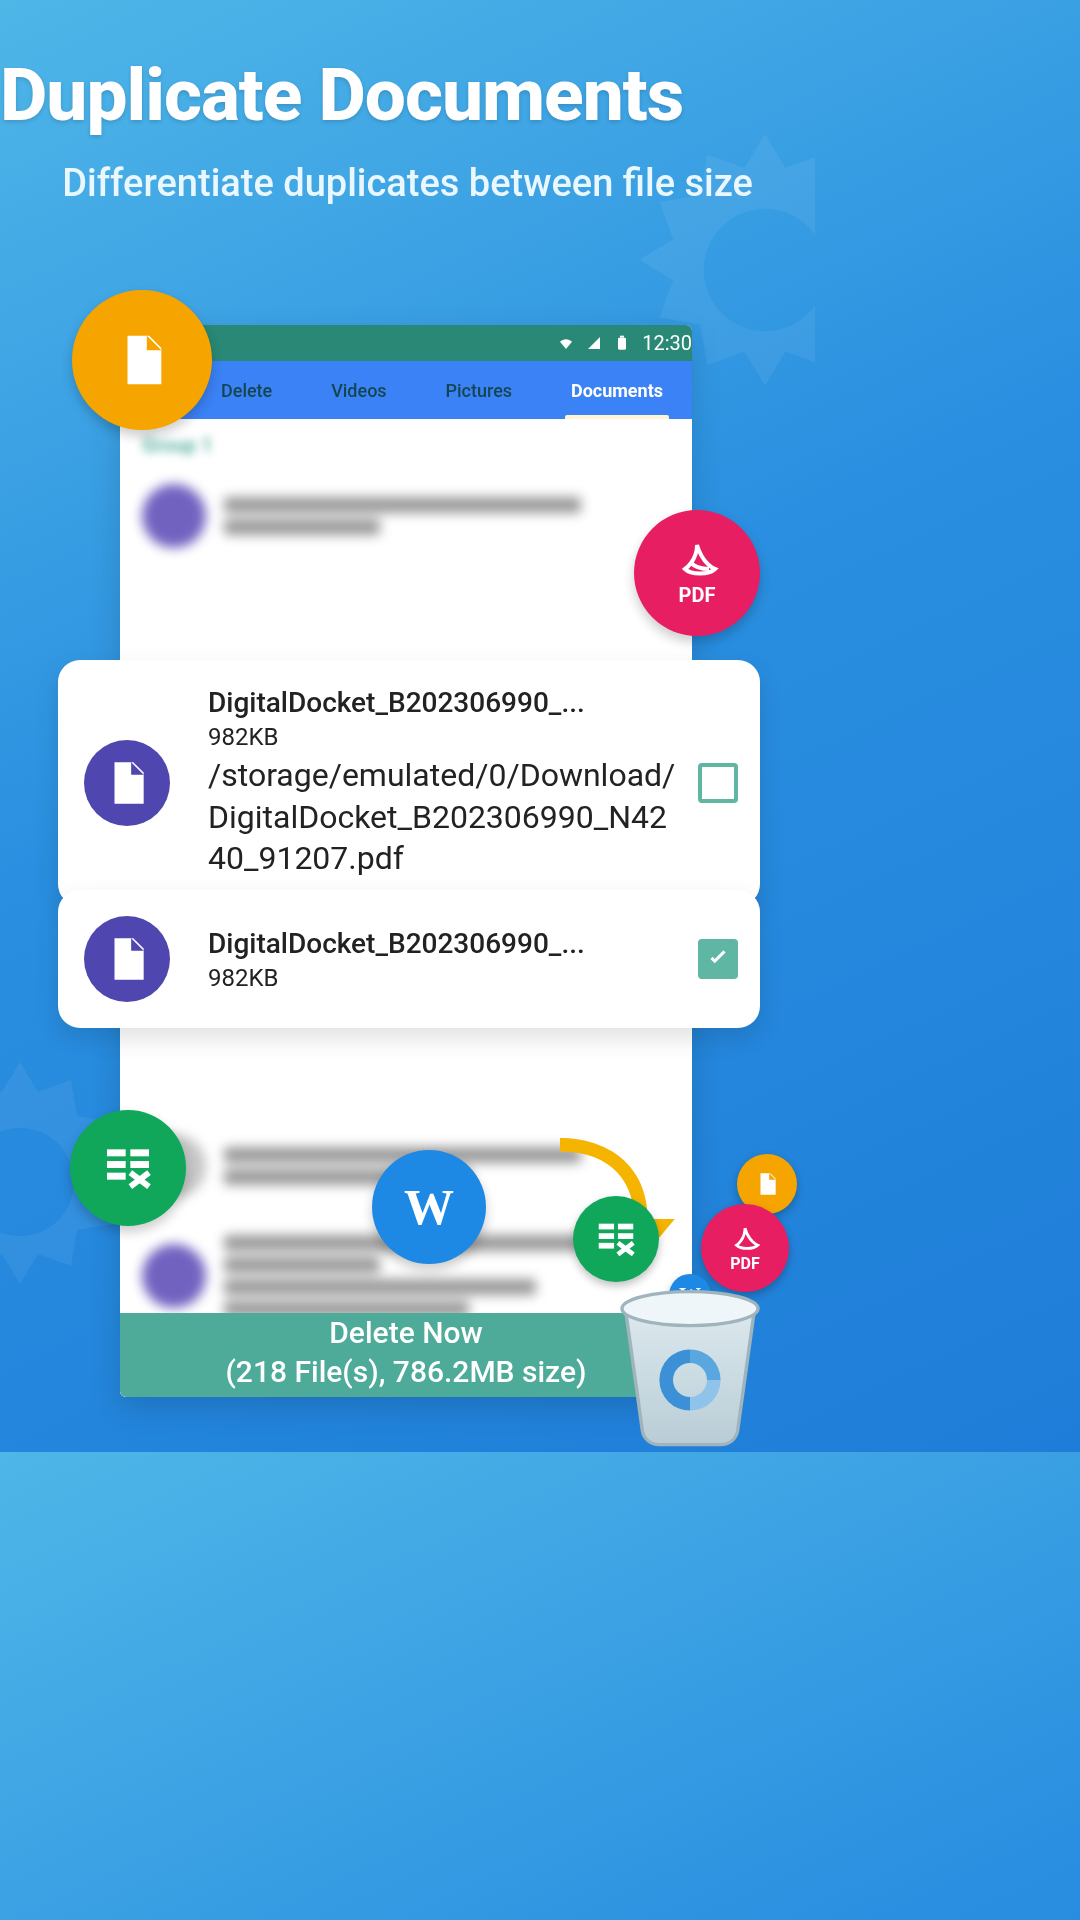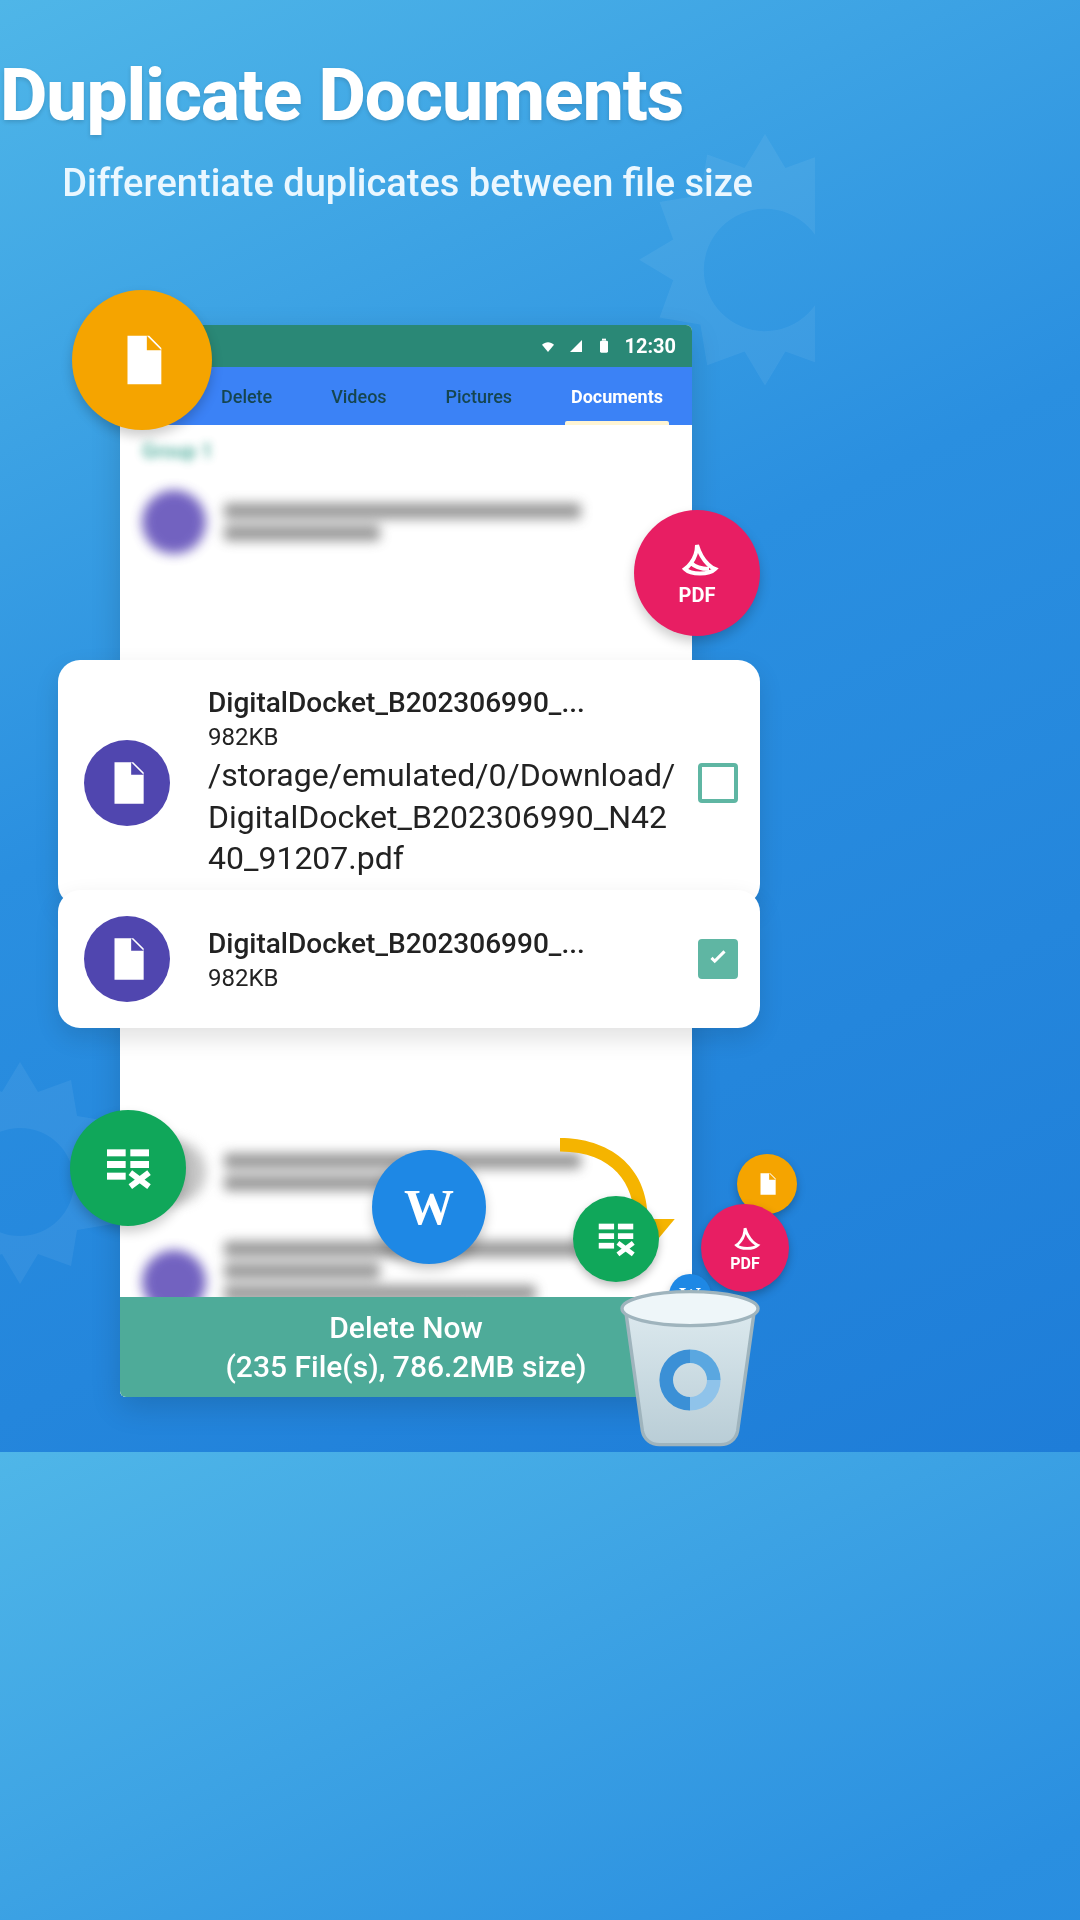--- a/index.html
+++ b/index.html
@@ -28,23 +28,23 @@
 }
 
 
 .app {
   position: absolute; left: 120px; top: 325px;
   width: 572px; height: 1072px;
   background: #e3efef; border-radius: 6px; overflow: hidden;
   box-shadow: 0 10px 30px rgba(0,0,0,.15);
 }
 .statusbar {
-  height: 42px; background: #2a8876; color: #fff;
+  height: 36px; background: #2a8876; color: #fff;
   display: flex; justify-content: flex-end; align-items: center;
-  padding-right: 16px; gap: 12px; font-size: 20px; font-weight: 700;
+  gap: 12px; font-size: 20px; font-weight: 400;
 }
 .sb-icon { width: 16px; height: 16px; display: inline-block; }
 
 .appbar {
   height: 84px; background: #4eab99; display: flex; align-items: center;
   padding: 0 20px 0 112px; position: relative;
 }
 .appbar-title { color: #fff; font-size: 30px; font-weight: 500; }
 .appbar-menu { position: absolute; right: 20px; top: 24px;
   display: flex; flex-direction: column; gap: 5px; }
@@ -72,23 +72,23 @@
   display:flex; gap:18px; padding: 12px 22px; align-items:center;
   filter: blur(6px); opacity:.85; height:110px;
 }
 .blur-row .thumb{ width:64px; height:64px; border-radius:50%; background:#5a47b6; }
 .blur-row .lines{ flex:1; }
 .blur-row .l{ height:16px; background:#888; border-radius:4px; margin:6px 0; }
 .blur-row .l.l1{ width:80%; } .blur-row .l.l2{ width:35%; }
 .blur-row .l.l3{ width:70%; } .blur-row .l.l4{ width:55%; }
 
 .delete-bar{
-  position:absolute; left:0; right:0; bottom:0; height:100px;
+  position:absolute; left:0; right:0; bottom:0; height:84px;
   background:#4eab99; color:#fff; text-align:center;
-  display:flex; flex-direction:column; justify-content:center;
+  display:flex; flex-direction:column; justify-content:flex-start;
   font-size:30px; font-weight:500; line-height:1.3;
 }
 
 
 .card{
   position:absolute; left:58px; width:702px;
   background:#fff; border-radius:22px;
   box-shadow:0 10px 24px rgba(0,0,0,.12);
   display:flex; align-items:center; padding:26px 22px 26px 26px; gap:22px;
 }
@@ -208,21 +208,21 @@
           <div class="l l1"></div>
           <div class="l l2"></div>
           <div class="l l3"></div>
           <div class="l l4"></div>
         </div>
     </div>
   </div>
 
   <div class="delete-bar">
     <span>Delete Now</span>
-    <span>(235 File(s), 786.2MB size)</span>
+    <span>(218 File(s), 786.2MB size)</span>
   </div>
 </div>
 
 <div class="card c1">
   <div class="thumb">
     <svg class="file-icon" viewBox="0 0 24 24">
         <path fill="#fff" d="M6 2h9l5 5v15H6zM14 2v6h6M9 13h8v2H9zm0 4h8v2H9z"></path>
       </svg>
   </div>
   <div class="txt">

